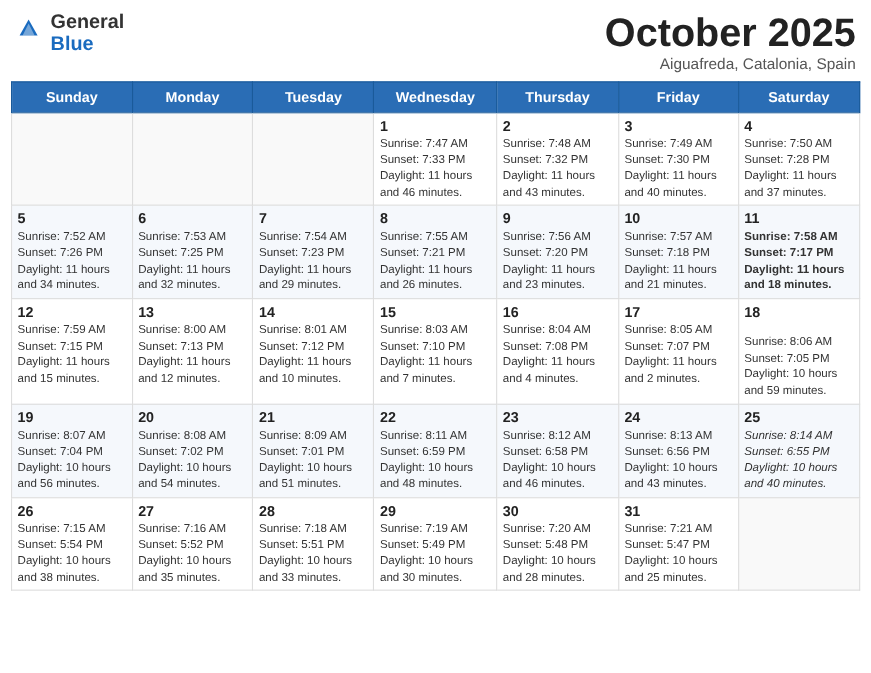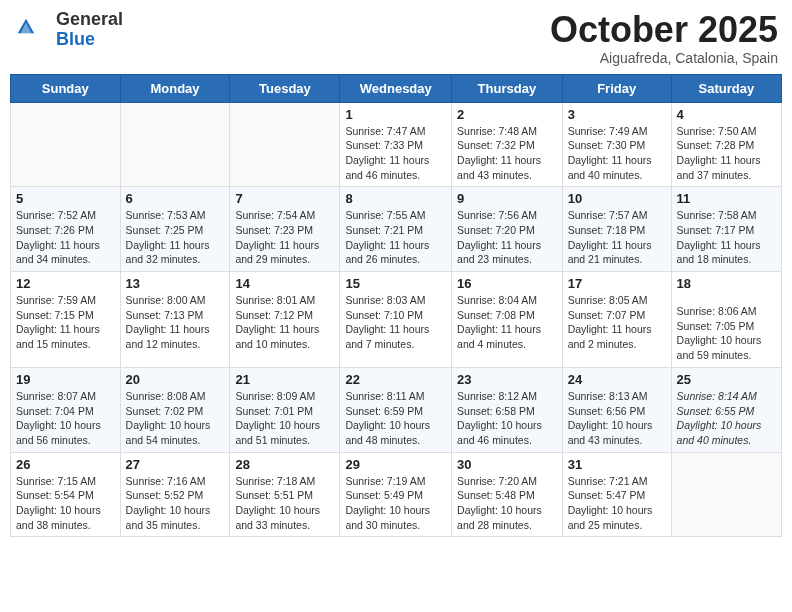--- a/index.html
+++ b/index.html
@@ -13,21 +13,21 @@
     .header {
       display: flex;
       justify-content: space-between;
       align-items: flex-start;
       margin-bottom: 8px;
       padding: 0 4px;
     }
     .logo {
       display: flex;
       align-items: center;
-      gap: 20px;
+      gap: 10px;
     }
     .logo-text {
       font-size: 18px;
       font-weight: bold;
       line-height: 1.1;
     }
     .logo-general { color: #333; }
     .logo-blue { color: #1a6bbf; }
     .logo-icon {
       width: 20px;
@@ -182,21 +182,21 @@
 Daylight: 11 hours and 23 minutes.</div>
         </td>
         <td>
           <div class="day-number">10</div>
           <div class="day-info" style="white-space: pre-line;">Sunrise: 7:57 AM
 Sunset: 7:18 PM
 Daylight: 11 hours and 21 minutes.</div>
         </td>
         <td>
           <div class="day-number">11</div>
-          <div class="day-info" style="white-space: pre-line;">Sunrise: 7:58 AM
+          <div class="day-info" style="white-space: pre-line; font-weight: bold;">Sunrise: 7:58 AM
 Sunset: 7:17 PM
 Daylight: 11 hours and 18 minutes.</div>
         </td>
       </tr>
       <tr>
         <td>
           <div class="day-number">12</div>
           <div class="day-info" style="white-space: pre-line;">Sunrise: 7:59 AM
 Sunset: 7:15 PM
 Daylight: 11 hours and 15 minutes.</div>

